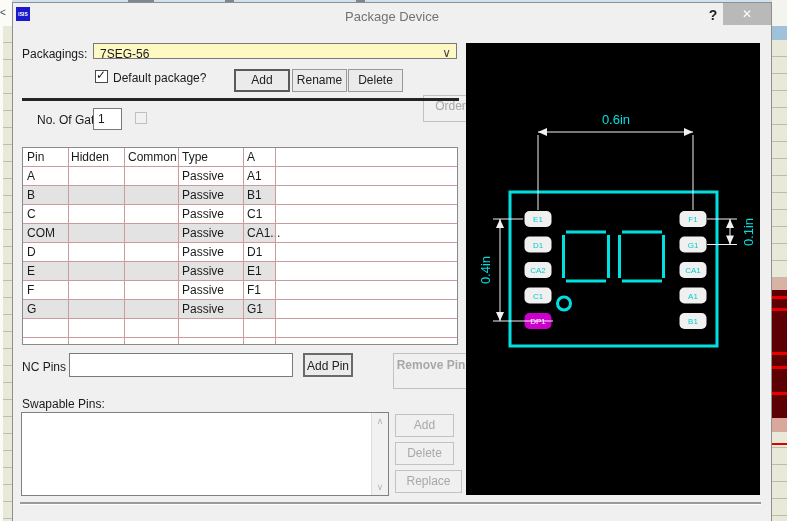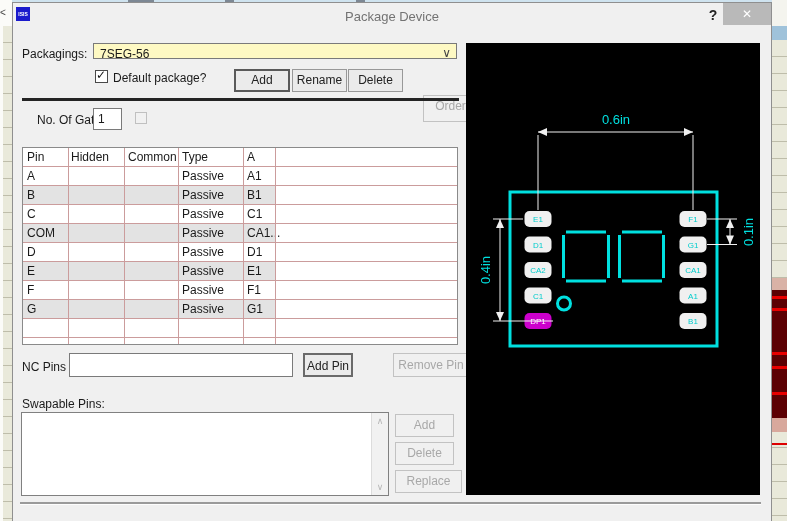--- a/index.html
+++ b/index.html
@@ -190,21 +190,21 @@
       <div class="vline" style="left: 155px;"></div>
       <div class="vline" style="left: 220px;"></div>
       <div class="vline" style="left: 252px;"></div>
     </div>
 
   <div class="lbl" style="left:9px;top:357px;">NC Pins</div>
   <div class="textinput" style="left:56px;top:350px;width:224px;height:24px;">
     <div class="tval"></div>
   </div>
   <div class="btn" style="left:290px;top:350px;width:50px;height:24px;line-height:22px;border-width:2px;border-color:#6a6a6a;">Add Pin</div>
-  <div class="btn disabled" style="left:380px;top:350px;width:76px;height:24px;line-height:22px;">Remove Pin</div>
+  <div class="btn disabled" style="left:380px;top:350px;width:76px;height:36px;line-height:22px;font-weight:bold;">Remove Pin</div>
 
   <div class="lbl" style="left:9px;top:394px;">Swapable Pins:</div>
   <div class="listbox">
     <div class="scrollbar">
       <div class="arr up">∧</div>
       <div class="arr down">∨</div>
     </div>
   </div>
   <div class="btn disabled" style="left:382px;top:411px;width:59px;height:23px;line-height:21px;">Add</div>
   <div class="btn disabled" style="left:382px;top:439px;width:59px;height:23px;line-height:21px;">Delete</div>

